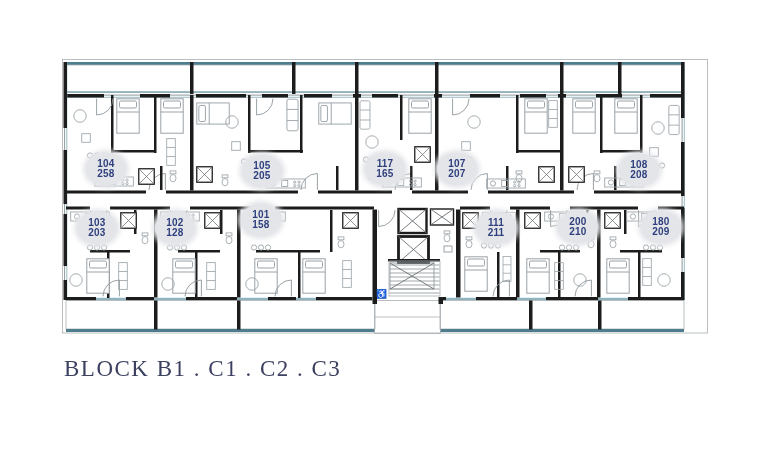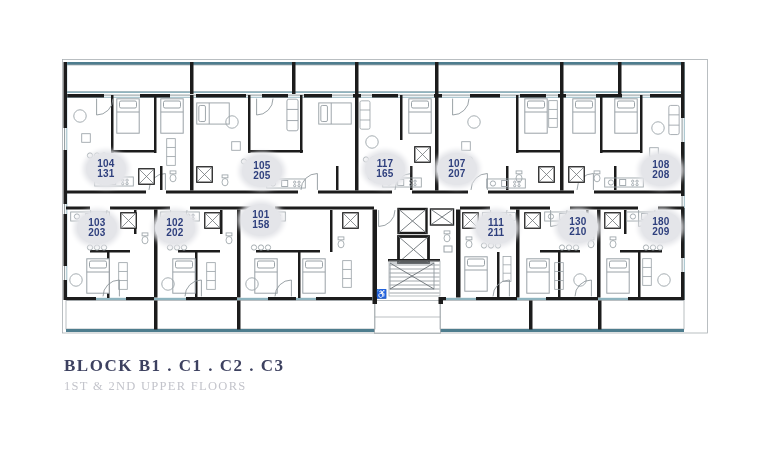--- a/index.html
+++ b/index.html
@@ -21,22 +21,22 @@
   .tealL{fill:var(--teal-light);}
   .winA{stroke:#7f8c91;stroke-width:0.9;}
   .winB{stroke:var(--teal-light);stroke-width:0.9;}
   .tread{stroke:#8a9297;stroke-width:0.8;}
   .unit-label{position:absolute;transform:translate(-50%,-50%);width:40px;height:32px;
       display:flex;flex-direction:column;align-items:center;justify-content:center;
       background:var(--label-bg);border-radius:50%;box-shadow:0 0 5px 3px var(--label-bg);
       color:var(--label-text);font-weight:bold;font-size:10px;line-height:10.5px;
       letter-spacing:0.2px;text-align:center;}
   .title-block{position:absolute;left:64px;top:356px;}
-  .title-block .block{font-family:"Liberation Serif",serif;font-weight:bold;
-      color:var(--title-text);font-size:17px;letter-spacing:1.5px;}
+  .title-block .block{font-family:"Liberation Serif",serif;font-weight:normal;
+      color:var(--title-text);font-size:23px;letter-spacing:1.5px;}
   .title-block .floors{font-family:"Liberation Serif",serif;color:var(--subtitle-text);
       font-size:12.5px;letter-spacing:1.3px;margin-top:3px;}
 </style>
 </head>
 <body>
 
 <div id="stage">
 
 <svg width="768" height="468" viewBox="0 0 768 468">
   <defs>
@@ -398,61 +398,60 @@
   <g>
     <rect x="374.5" y="300.5" width="66" height="33" fill="url(#vh)" class="thin"></rect>
     <line x1="374.5" y1="317" x2="440.5" y2="317" class="thin"></line>
     <rect x="372.5" y="297" width="4.5" height="7" class="wall"></rect>
     <rect x="438.5" y="297" width="4.5" height="7" class="wall"></rect>
   </g>
 </svg>
 
 <div class="unit-label" style="left:106px;top:169px">
   <span>104</span>
-  <span>131</span>
+  <span>258</span>
 </div>
 <div class="unit-label" style="left:262px;top:171px">
   <span>105</span>
   <span>205</span>
 </div>
 <div class="unit-label" style="left:385px;top:169px">
   <span>117</span>
   <span>165</span>
 </div>
 <div class="unit-label" style="left:457px;top:169px">
   <span>107</span>
   <span>207</span>
 </div>
-<div class="unit-label" style="left:661px;top:170px">
+<div class="unit-label" style="left:639px;top:170px">
   <span>108</span>
   <span>208</span>
 </div>
 <div class="unit-label" style="left:97px;top:228px">
   <span>103</span>
   <span>203</span>
 </div>
 <div class="unit-label" style="left:175px;top:228px">
   <span>102</span>
-  <span>202</span>
+  <span>128</span>
 </div>
 <div class="unit-label" style="left:261px;top:220px">
   <span>101</span>
   <span>158</span>
 </div>
 <div class="unit-label" style="left:496px;top:228px">
   <span>111</span>
   <span>211</span>
 </div>
 <div class="unit-label" style="left:578px;top:227px">
-  <span>130</span>
+  <span>200</span>
   <span>210</span>
 </div>
 <div class="unit-label" style="left:661px;top:227px">
   <span>180</span>
   <span>209</span>
 </div>
 
 <div class="title-block">
   <div class="block">BLOCK B1 . C1 . C2 . C3</div>
-  <div class="floors">1ST &amp; 2ND UPPER FLOORS</div>
 </div>
 
 </div>
 
 </body></html>

